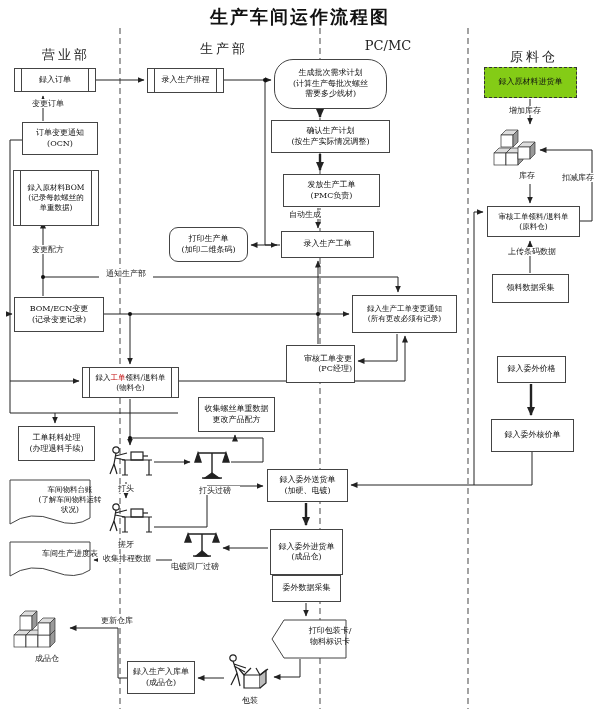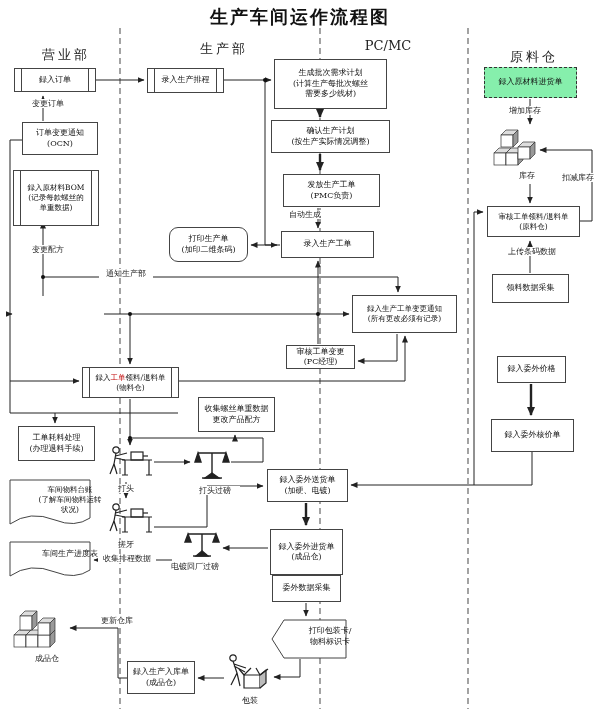--- a/index.html
+++ b/index.html
@@ -8,21 +8,21 @@
   svg.layer{position:absolute;left:0;top:0;}
   .title{position:absolute;top:5px;left:0;right:0;text-align:center;font-size:18px;
          font-weight:bold;letter-spacing:2px;}
   .hdr{position:absolute;font-size:13px;letter-spacing:3px;text-align:center;color:#222;}
   .box{position:absolute;border:1px solid #444;background:#fff;display:flex;flex-direction:column;
        align-items:center;justify-content:center;text-align:center;font-size:8px;line-height:1.3;
        box-sizing:border-box;padding:1px 2px;}
   .f75{font-size:7.5px;}
   .sub::before,.sub::after{content:"";position:absolute;top:0;bottom:0;width:0;border-left:1px solid #444;}
   .sub::before{left:6px;} .sub::after{right:6px;}
-  .gray{background:#86efac;border:1.4px dashed #333;}
+  .gray{background:#84cc16;border:1.4px dashed #333;}
   .lbl{position:absolute;font-size:8px;background:#fff;text-align:center;line-height:1.15;
        padding:0 1px;color:#222;white-space:nowrap;}
   .doc-txt{position:absolute;font-size:7.5px;text-align:center;line-height:1.35;padding-left:20px;}
   .red{color:#c00000;}
 </style>
 </head>
 <body>
 
 <div class="stage">
 
@@ -201,20 +201,24 @@
   </div>
   <div class="box" style="left:22px;top:122px;width:76px;height:33px;">
     <div>订单变更通知</div>
       <div>(OCN)</div>
   </div>
   <div class="box sub f75" style="left:13px;top:170px;width:86px;height:56px;">
     <div>録入原材料BOM</div>
     <div>(记录每款螺丝的</div>
     <div>单重数据)</div>
   </div>
+  <div class="box" style="left:14px;top:297px;width:90px;height:35px;">
+    <div>BOM/ECN变更</div>
+      <div>(记录变更记录)</div>
+  </div>
   <div class="box sub f75" style="left:82px;top:367px;width:97px;height:31px;">
     <div><span>録入</span><span class="red">工单</span><span>领料/退料单</span></div>
     <div>(物料仓)</div>
   </div>
   <div class="box" style="left:18px;top:426px;width:77px;height:35px;">
     <div>工单耗料处理</div>
       <div>(办理退料手续)</div>
   </div>
   <div class="doc-txt" style="left:12px;top:485px;width:76px;">
     <div>车间物料台账</div>
@@ -230,41 +234,41 @@
   </div>
 
   <div class="box sub" style="left:147px;top:68px;width:77px;height:25px;">
     <div>录入生产排程</div>
   </div>
   <div class="box" style="left:169px;top:227px;width:79px;height:35px;border-radius:9px;">
     <div>打印生产单</div>
       <div>(加印二维条码)</div>
   </div>
 
-  <div class="box" style="left:274px;top:59px;width:113px;height:50px;">
+  <div class="box" style="left:274px;top:59px;width:113px;height:50px;border-radius:19px;">
     <div>生成批次需求计划</div>
     <div>(计算生产每批次螺丝</div>
     <div>需要多少线材)</div>
   </div>
   <div class="box" style="left:271px;top:120px;width:119px;height:33px;">
     <div>确认生产计划</div>
       <div>(按生产实际情况调整)</div>
   </div>
   <div class="box" style="left:283px;top:174px;width:97px;height:33px;">
     <div>发放生产工单</div>
       <div>(PMC负责)</div>
   </div>
   <div class="box" style="left:281px;top:231px;width:93px;height:27px;">
     <div>录入生产工单</div>
   </div>
   <div class="box f75" style="left:352px;top:295px;width:105px;height:38px;">
     <div>録入生产工单变更通知</div>
       <div>(所有更改必须有记录)</div>
   </div>
-  <div class="box" style="left:286px;top:345px;width:69px;height:24px;">
+  <div class="box" style="left:286px;top:345px;width:69px;height:38px;align-items:flex-end;">
     <div>审核工单变更</div>
       <div>(PC经理)</div>
   </div>
   <div class="box" style="left:198px;top:397px;width:77px;height:35px;">
     <div>收集螺丝单重数据</div>
       <div>更改产品配方</div>
   </div>
   <div class="box" style="left:267px;top:469px;width:81px;height:33px;">
     <div>録入委外送货单</div>
       <div>(加硬、电镀)</div>

